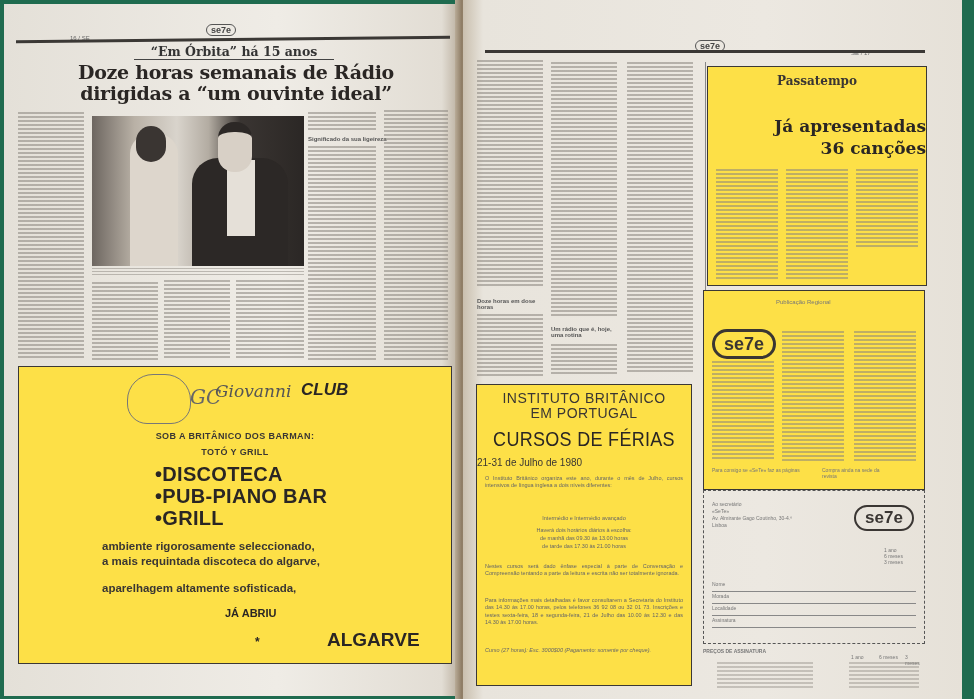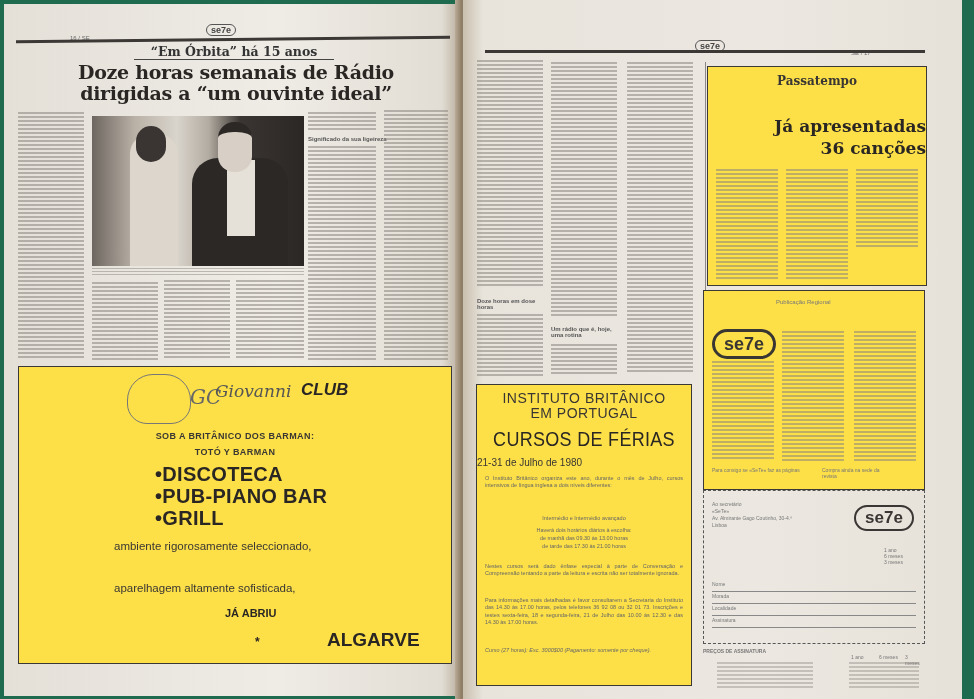--- a/index.html
+++ b/index.html
@@ -25,21 +25,21 @@
   .subhead{position:absolute;font-size:6px;font-weight:bold;color:#555;}
   .ad-box{position:absolute;border:1.5px solid #3b3835;background:#fde047;}
   .giovanni{left:18px;top:366px;width:432px;height:296px;}
   .g-logo{position:absolute;left:108px;top:7px;width:62px;height:48px;border:1.5px solid #777;border-radius:26px 26px 20px 20px;}
   .g-logo span{position:absolute;left:18px;top:10px;font-family:"DejaVu Serif",serif;font-style:italic;font-size:20px;color:#666;margin-left:44px;}
   .g-script{position:absolute;left:196px;top:14px;font-family:"DejaVu Serif",serif;font-style:italic;font-size:17px;color:#555;}
   .g-club{position:absolute;left:282px;top:13px;font-weight:bold;font-style:italic;font-size:17px;color:#2a2624;}
   .g-small{position:absolute;width:100%;text-align:center;font-size:9px;font-weight:bold;letter-spacing:0.4px;color:#3a3633;}
   .g-list{position:absolute;left:136px;top:96px;}
   .g-list div{font-weight:bold;font-size:20px;line-height:22px;color:#2a2624;letter-spacing:0.3px;}
-  .g-desc{position:absolute;left:95px;font-size:11.5px;font-weight:normal;color:#3a3633;line-height:15px;}
+  .g-desc{position:absolute;left:83px;font-size:11.5px;font-weight:bold;color:#3a3633;line-height:15px;}
   .g-open{position:absolute;left:206px;top:240px;font-size:11px;font-weight:bold;color:#2a2624;}
   .g-loc{position:absolute;top:262px;font-size:19px;font-weight:bold;color:#2a2624;}
   .instituto{left:476px;top:384px;width:214px;height:300px;}
   .i-title{position:absolute;width:100%;text-align:center;font-size:14px;color:#3a3633;line-height:15px;letter-spacing:0.5px;}
   .i-cursos{position:absolute;width:100%;top:44px;text-align:center;font-size:18px;color:#2a2624;letter-spacing:0.3px;transform:scaleY(1.15);}
   .i-date{position:absolute;width:100%;top:72px;text-align:left;font-size:10px;color:#3a3633;}
   .i-para{position:absolute;left:8px;width:198px;font-size:5.5px;line-height:7.3px;color:#666;text-align:justify;}
   .i-center{position:absolute;left:8px;width:198px;text-align:center;font-size:5.5px;line-height:7.3px;color:#666;}
   .passatempo{left:707px;top:66px;width:218px;height:218px;}
   .p-kick{position:absolute;width:100%;text-align:center;font-family:"DejaVu Serif",serif;font-weight:bold;font-size:12px;line-height:16px;color:#3a3633;}
@@ -84,27 +84,28 @@
   <div class="textcol" style="left:232px;top:276px;width:68px;height:80px;"></div>
 </div>
 
 <div class="ad-box giovanni">
   <div class="g-logo">
       <span>GC</span>
     </div>
   <div class="g-script">Giovanni</div>
   <div class="g-club">CLUB</div>
   <div class="g-small" style="top:64px;">SOB A BRITÂNICO DOS BARMAN:</div>
-  <div class="g-small" style="top:80px;">TOTÓ Y BARMAN</div>
+  <div class="g-small" style="top:80px;">TOTÓ Y GRILL</div>
   <div class="g-list">
     <div>•DISCOTECA</div>
     <div>•PUB-PIANO BAR</div>
     <div>•GRILL</div>
   </div>
   <div class="g-desc" style="top:172px;">ambiente rigorosamente seleccionado,</div>
+  <div class="g-desc" style="top:187px;">a mais requintada discoteca do algarve,</div>
   <div class="g-desc" style="top:214px;">aparelhagem altamente sofisticada,</div>
   <div class="g-open">JÁ ABRIU</div>
   <div class="g-loc" style="left:236px;font-size:12px;top:268px;">*</div>
   <div class="g-loc" style="left:308px;">ALGARVE</div>
 </div>
 
 <div class="spine"></div>
 
 <div class="page right-page">
   <div class="hdr-logo" style="left:232px;top:40px;">se7e</div>

